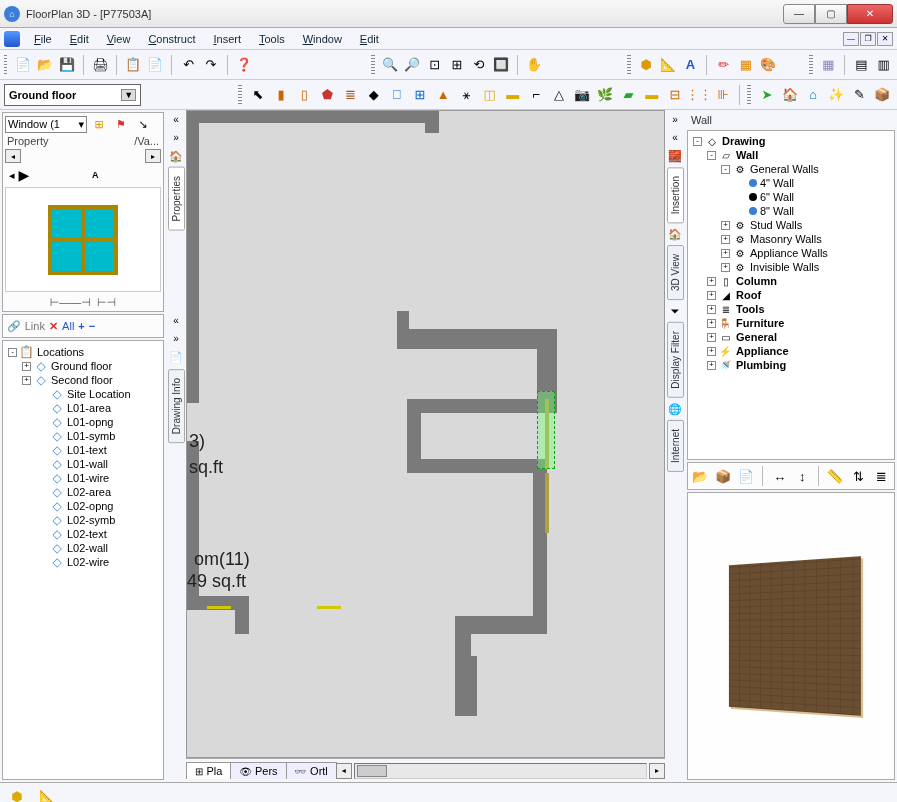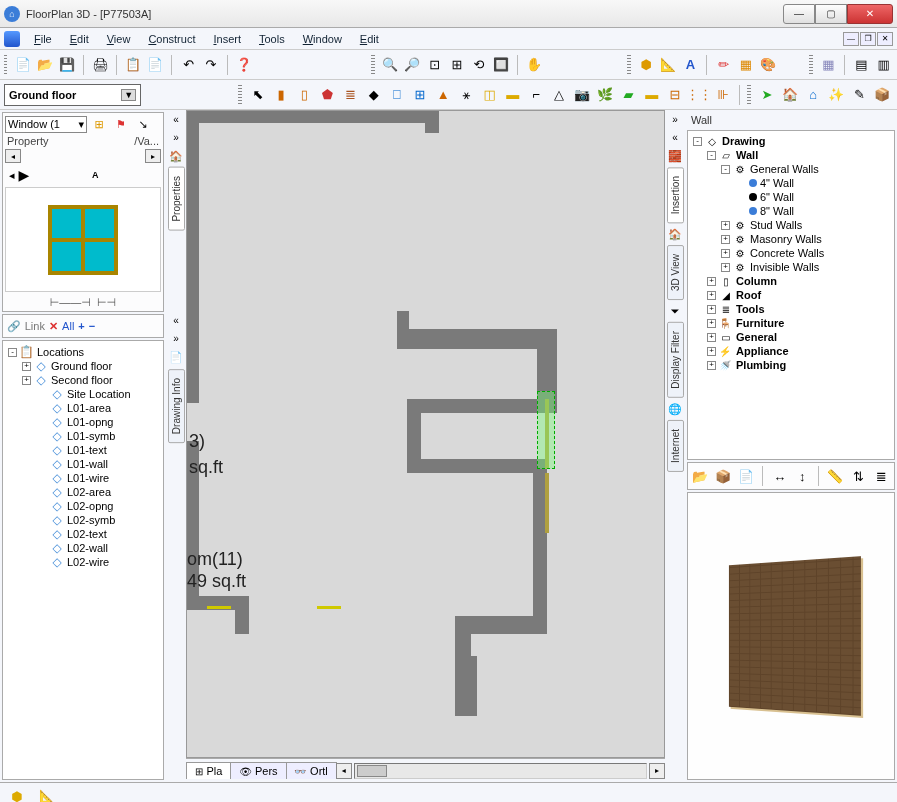--- a/index.html
+++ b/index.html
@@ -389,21 +389,21 @@
       <div class="wall" style="left:268px;top:545px;width:22px;height:60px"></div>
       <div class="open-mark" style="left:20px;top:495px;width:24px;height:3px"></div>
       <div class="open-mark" style="left:130px;top:495px;width:24px;height:3px"></div>
 
       <div style="position:absolute;left:358px;top:288px;width:4px;height:70px;background:#b0a040"></div>
       <div class="selection" style="left:350px;top:280px;width:18px;height:78px"></div>
       <div style="position:absolute;left:358px;top:362px;width:4px;height:60px;background:#b0a040"></div>
 
       <span class="fp-room" style="left:2px;top:320px">3)</span>
       <span class="fp-room" style="left:2px;top:346px">sq.ft</span>
-      <span class="fp-room" style="left:0px;top:438px">om(11)</span>
+      <span class="fp-room" style="left:7px;top:438px">om(11)</span>
       <span class="fp-room" style="left:0px;top:460px">49 sq.ft</span>
     </div>
     <div class="canvas-tabs">
       <div class="ctab active">⊞ <span>Pla</span></div>
       <div class="ctab">👁 <span>Pers</span></div>
       <div class="ctab">👓 <span>Ortl</span></div>
       <div class="scroll-btn">◂</div>
       <div class="hscroll">
           <div class="thumb"></div>
         </div>
@@ -473,21 +473,21 @@
           <div class="right-tree-row">
             <span class="tree-indent" style="width:28px"></span>
             <span class="tree-exp">+</span>
             <span class="cat-icon">⚙</span>
             <span class="">Masonry Walls</span>
           </div>
           <div class="right-tree-row">
             <span class="tree-indent" style="width:28px"></span>
             <span class="tree-exp">+</span>
             <span class="cat-icon">⚙</span>
-            <span class="">Concrete Walls</span>
+            <span class="">Appliance Walls</span>
           </div>
           <div class="right-tree-row">
             <span class="tree-indent" style="width:28px"></span>
             <span class="tree-exp">+</span>
             <span class="cat-icon">⚙</span>
             <span class="">Invisible Walls</span>
           </div>
           <div class="right-tree-row">
             <span class="tree-indent" style="width:14px"></span>
             <span class="tree-exp">+</span>

